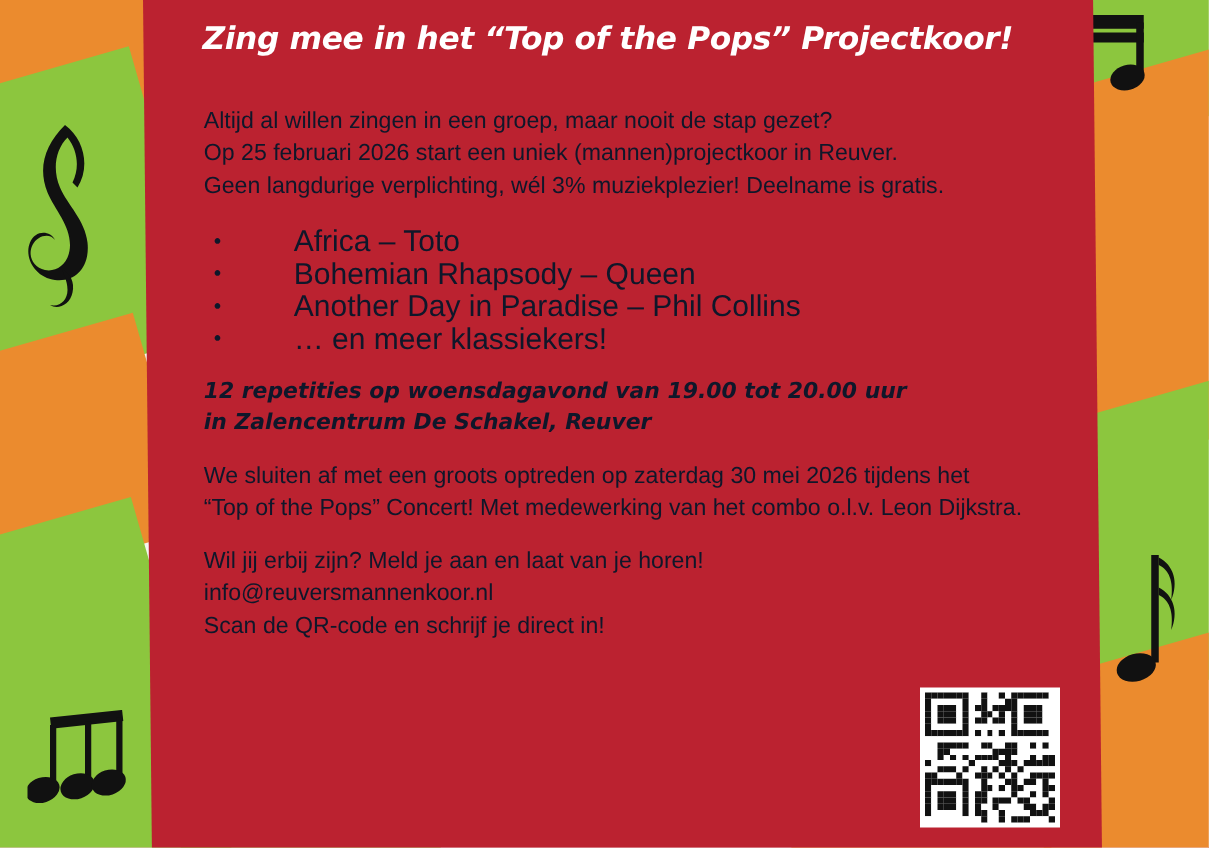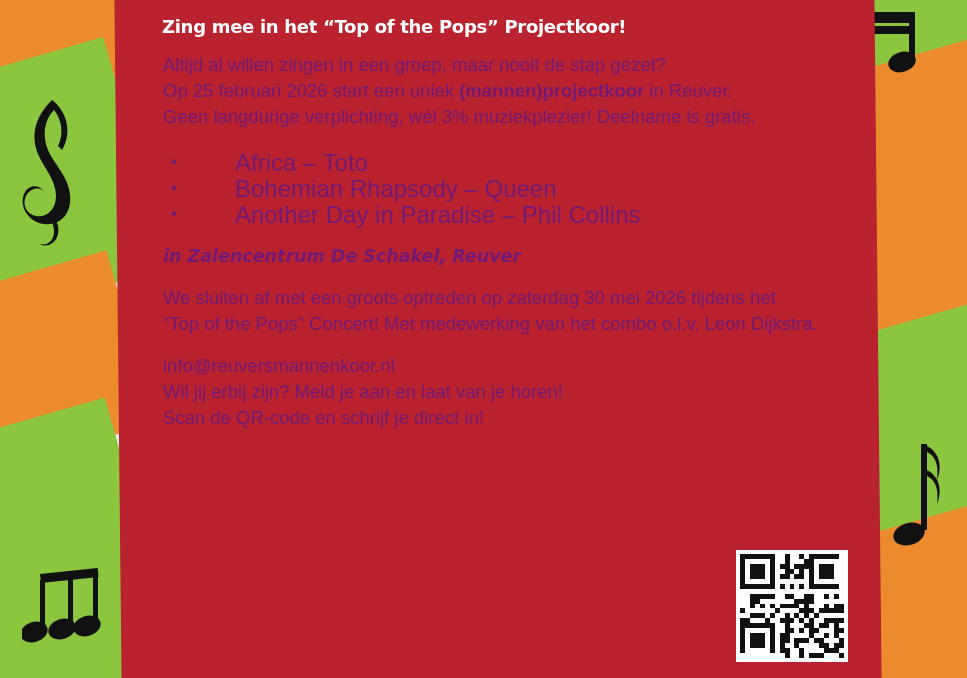--- a/index.html
+++ b/index.html
@@ -122,36 +122,37 @@
     height: 678px;
     color: #ffffff;
   }
   .title {
     position: absolute;
     left: 12px;
     top: 16px;
     width: 700px;
     font-family: "DejaVu Sans", sans-serif;
     font-weight: bold;
-    font-size: 18px;
+    font-style: italic;
+    font-size: 25px;
     letter-spacing: -0.3px;
     color: #ffffff;
     white-space: nowrap;
   }
   .body-text {
     position: absolute;
     left: 13px;
-    top: 52px;
+    top: 83px;
     width: 710px;
     font-size: 18.5px;
     line-height: 26px;
-    color: #701a75;
+    color: #0f172a;
   }
   .line { display: block; white-space: nowrap; }
-  .bold { font-weight: bold; margin-top: 23px; }
+  .bold { font-weight: normal; margin-top: 23px; }
   .spacer { display: block; height: 16px; }
   ul.songs {
     list-style: none;
     margin: 4px 0 0 0;
     padding: 0;
   }
   ul.songs li {
     position: relative;
     padding-left: 72px;
     line-height: 26px;
@@ -273,35 +274,37 @@
       <span class="line"><span>Op 25 februari 2026 start een uniek </span><span class="bold">(mannen)projectkoor</span><span> in Reuver.</span></span>
       <span class="line">Geen langdurige verplichting, wél 3% muziekplezier! Deelname is gratis.</span>
 
       <span class="spacer"></span>
 
 
       <ul class="songs">
         <li>Africa – Toto</li>
         <li>Bohemian Rhapsody – Queen</li>
         <li>Another Day in Paradise – Phil Collins</li>
+        <li>… en meer klassiekers!</li>
       </ul>
 
       <span class="spacer"></span>
 
+      <span class="line rehearsal">12 repetities op woensdagavond van 19.00 tot 20.00 uur</span>
       <span class="line rehearsal">in Zalencentrum De Schakel, Reuver</span>
 
       <span class="spacer"></span>
 
       <span class="line">We sluiten af met een groots optreden op zaterdag 30 mei 2026 tijdens het</span>
       <span class="line">“Top of the Pops” Concert! Met medewerking van het combo o.l.v. Leon Dijkstra.</span>
 
       <span class="spacer"></span>
 
+      <span class="line">Wil jij erbij zijn? Meld je aan en laat van je horen!</span>
       <span class="line">info@reuversmannenkoor.nl</span>
-      <span class="line">Wil jij erbij zijn? Meld je aan en laat van je horen!</span>
       <span class="line">Scan de QR-code en schrijf je direct in!</span>
     </div>
 
     <div class="qr">
       <div class="qr-grid" id="qr-grid">
           <i class="on"></i>
           <i class="on"></i>
           <i class="on"></i>
           <i class="on"></i>
           <i class="on"></i>

